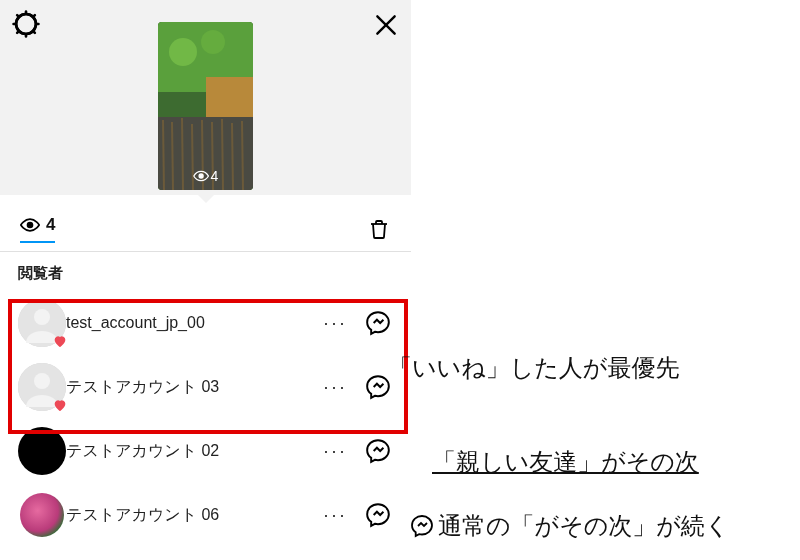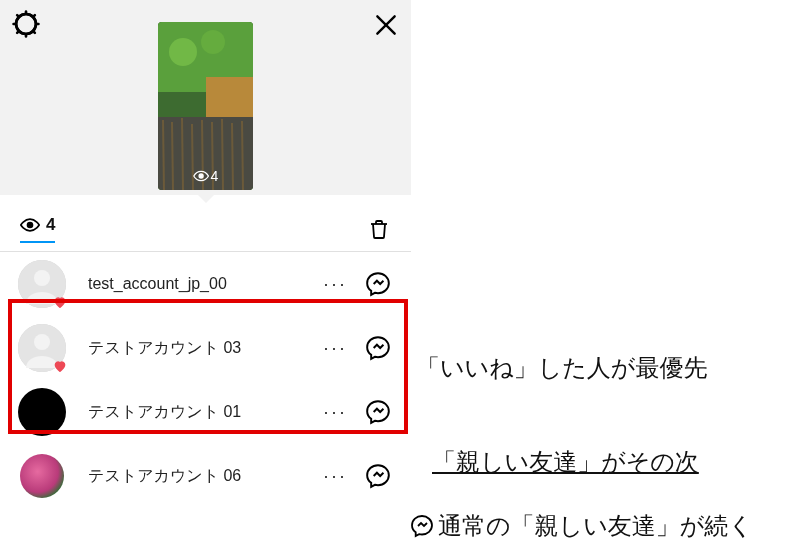--- a/index.html
+++ b/index.html
@@ -99,21 +99,21 @@
   .viewers-label {
     font-size: 15px;
     font-weight: 700;
     padding: 12px 18px 8px 18px;
     color: #222;
   }
   .viewer-row {
     display: flex;
     align-items: center;
     padding: 8px 20px 8px 18px;
-    gap: 22px;
+    gap: 0;
     position: relative;
   }
   .avatar {
     width: 48px; height: 48px;
     border-radius: 50%;
     background: #d0d0d0;
     position: relative;
     flex-shrink: 0;
     display:flex;align-items:center;justify-content:center;
   }
@@ -162,21 +162,21 @@
     border:4px solid #e10000;
     pointer-events:none;
   }
 
   .annot {
     position:absolute;
     font-size: 24px;
     color:#111;
     white-space: nowrap;
   }
-  .annot.a1 { left:416px; top:352px; }
+  .annot.a1 { left:388px; top:352px; }
   .annot.a2 { left:432px; top:446px;text-decoration:underline; }
   .annot.a3 { left:410px; top:510px; }
   .annot .bub {
     display:inline-block;
     vertical-align:-4px;
     margin-right:4px;
   }
 </style>
 </head>
 <body>
@@ -251,20 +251,21 @@
     <span class="trash-icon">
       <svg viewBox="0 0 24 24" width="24" height="24" fill="none" stroke="#000" stroke-width="1.8">
         <path d="M4 7h16"></path>
         <path d="M9 7V5a1 1 0 0 1 1-1h4a1 1 0 0 1 1 1v2"></path>
         <path d="M6 7l1 13a1 1 0 0 0 1 1h8a1 1 0 0 0 1-1l1-13"></path>
       </svg>
     </span>
   </div>
   <div class="divider"></div>
 
+  <div class="viewers-label">閲覧者</div>
 
   <div class="viewer-row">
     <div class="avatar gray">
       <svg viewBox="0 0 24 24" width="48" height="48">
           <circle cx="12" cy="12" r="12" fill="#e4e4e4"></circle>
           <circle cx="12" cy="9" r="4" fill="#f3f3f3"></circle>
           <path d="M4 22c0-4 4-6 8-6s8 2 8 6" fill="#f3f3f3"></path>
         </svg>
       <span class="heart-badge">
         <svg viewBox="0 0 24 24" width="16" height="16">
@@ -304,21 +305,21 @@
         <svg viewBox="0 0 24 24" width="26" height="26" fill="none" stroke="#000" stroke-width="1.8">
             <path d="M12 2C6.5 2 2 6.1 2 11.2c0 2.9 1.4 5.4 3.7 7.1V22l3.4-1.9c.9.2 1.9.4 2.9.4 5.5 0 10-4.1 10-9.2S17.5 2 12 2z"></path>
             <path d="M8 12l3-3 3 3 3-3" stroke="#000" stroke-width="1.8" fill="none"></path>
           </svg>
       </span>
     </div>
   </div>
 
   <div class="viewer-row">
     <div class="avatar black"></div>
-    <div class="username">テストアカウント 01</div>
+    <div class="username">テストアカウント 02</div>
     <div class="row-actions">
       <span class="more-dots">···</span>
       <span class="msg-icon">
         <svg viewBox="0 0 24 24" width="26" height="26" fill="none" stroke="#000" stroke-width="1.8">
             <path d="M12 2C6.5 2 2 6.1 2 11.2c0 2.9 1.4 5.4 3.7 7.1V22l3.4-1.9c.9.2 1.9.4 2.9.4 5.5 0 10-4.1 10-9.2S17.5 2 12 2z"></path>
             <path d="M8 12l3-3 3 3 3-3" stroke="#000" stroke-width="1.8" fill="none"></path>
           </svg>
       </span>
     </div>
   </div>
@@ -345,14 +346,14 @@
 <div class="red-box"></div>
 
 <div class="annot a1">「いいね」した人が最優先</div>
 <div class="annot a2">「親しい友達」がその次</div>
 <div class="annot a3">
   <span class="bub">
     <svg viewBox="0 0 24 24" width="24" height="24" fill="none" stroke="#000" stroke-width="1.8">
         <path d="M12 2C6.5 2 2 6.1 2 11.2c0 2.9 1.4 5.4 3.7 7.1V22l3.4-1.9c.9.2 1.9.4 2.9.4 5.5 0 10-4.1 10-9.2S17.5 2 12 2z"></path>
         <path d="M8 12l3-3 3 3 3-3"></path>
       </svg>
-  </span><span>通常の「親しい友達」が続く</span>
+  </span><span>通常の「がその次」が続く</span>
 </div>
 
 </body></html>

